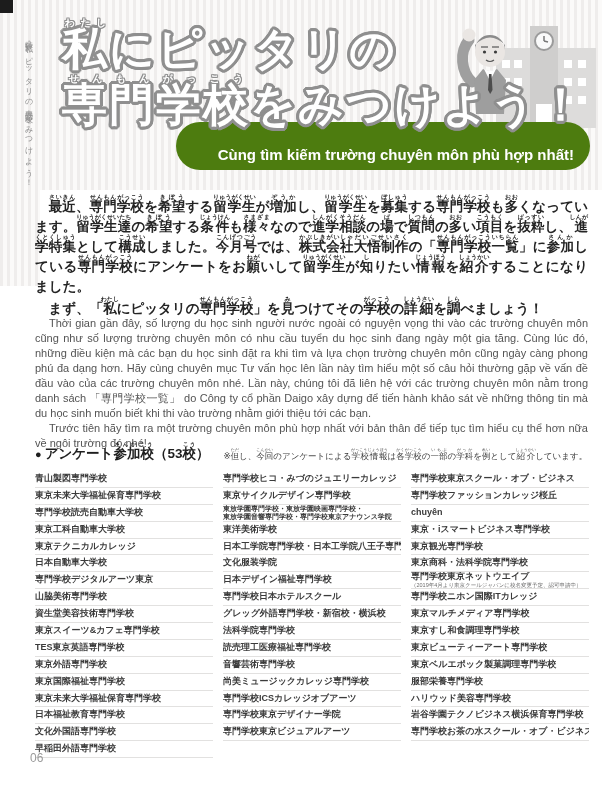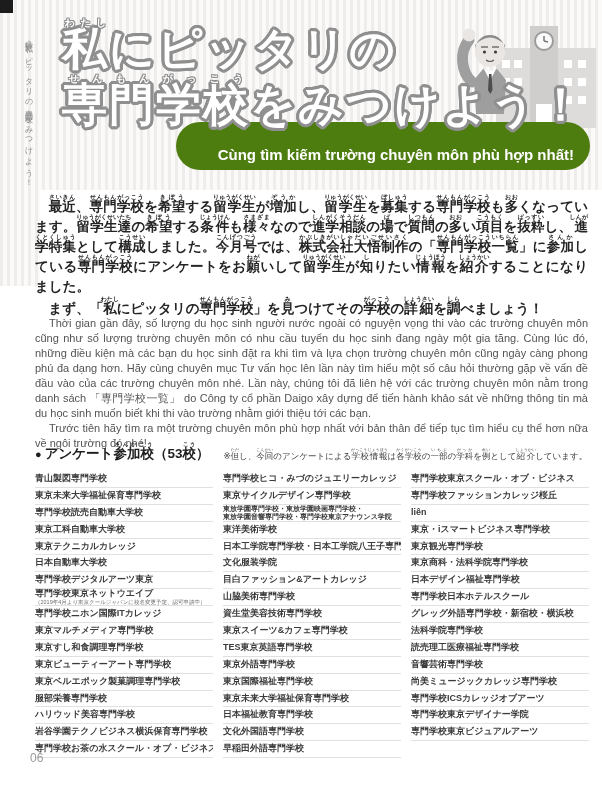--- a/index.html
+++ b/index.html
@@ -175,32 +175,31 @@
       <div class="school-cell">専門学校ヒコ・みづのジュエリーカレッジ</div>
       <div class="school-cell">専門学校東京スクール・オブ・ビジネス</div>
       <div class="school-cell">東京未来大学福祉保育専門学校</div>
       <div class="school-cell">東京サイクルデザイン専門学校</div>
       <div class="school-cell">専門学校ファッションカレッジ桜丘</div>
       <div class="school-cell">専門学校読売自動車大学校</div>
       <div class="school-cell small">
         <div>東放学園専門学校・東放学園映画専門学校・</div>
         <div>東放学園音響専門学校・専門学校東京アナウンス学院</div>
       </div>
-      <div class="school-cell">liên</div>
+      <div class="school-cell">chuyên</div>
       <div class="school-cell">東京工科自動車大学校</div>
       <div class="school-cell">東洋美術学校</div>
       <div class="school-cell">東京・iスマートビジネス専門学校</div>
       <div class="school-cell">東京テクニカルカレッジ</div>
       <div class="school-cell">日本工学院専門学校・日本工学院八王子専門学校</div>
       <div class="school-cell">東京観光専門学校</div>
       <div class="school-cell">日本自動車大学校</div>
       <div class="school-cell">文化服装学院</div>
       <div class="school-cell">東京商科・法科学院専門学校</div>
       <div class="school-cell">専門学校デジタルアーツ東京</div>
-      <div class="school-cell">目白ファッション&amp;アートカレッジ</div>
       <div class="school-cell">日本デザイン福祉専門学校</div>
       <div class="school-cell">
         <div>専門学校東京ネットウエイブ</div>
         <div class="cell-note">（2019年4月より東京クールジャパンに校名変更予定、認可申請中）</div>
       </div>
       <div class="school-cell">山脇美術専門学校</div>
       <div class="school-cell">専門学校日本ホテルスクール</div>
       <div class="school-cell">専門学校ニホン国際ITカレッジ</div>
       <div class="school-cell">資生堂美容技術専門学校</div>
       <div class="school-cell">グレッグ外語専門学校・新宿校・横浜校</div>

